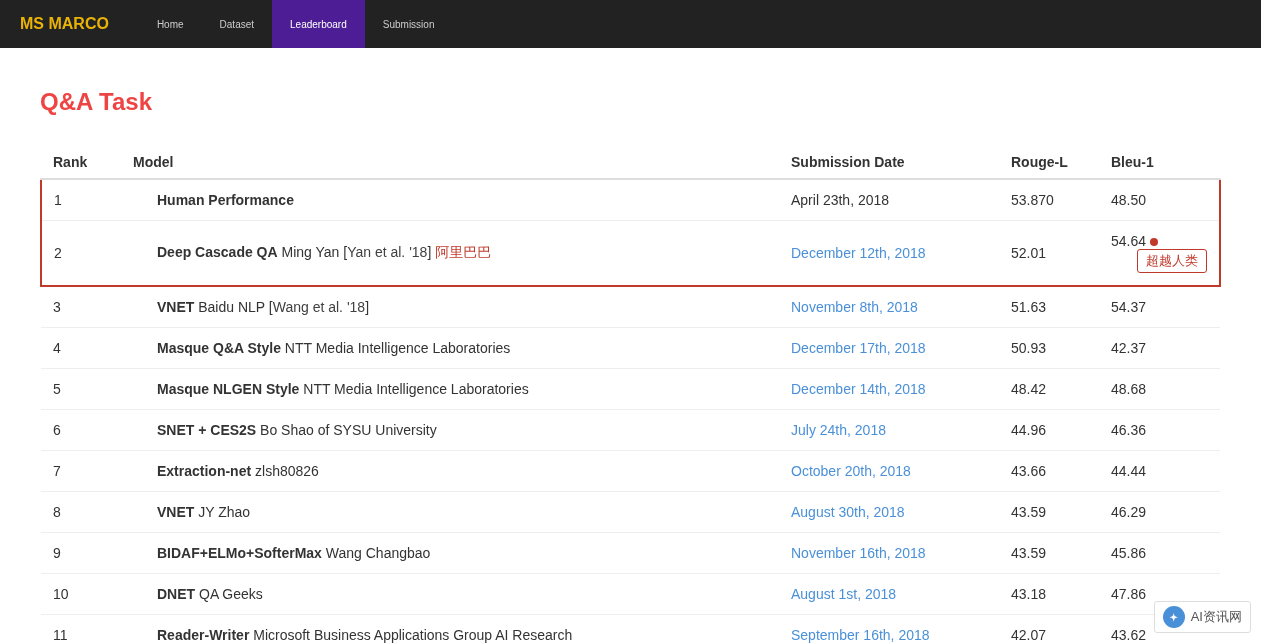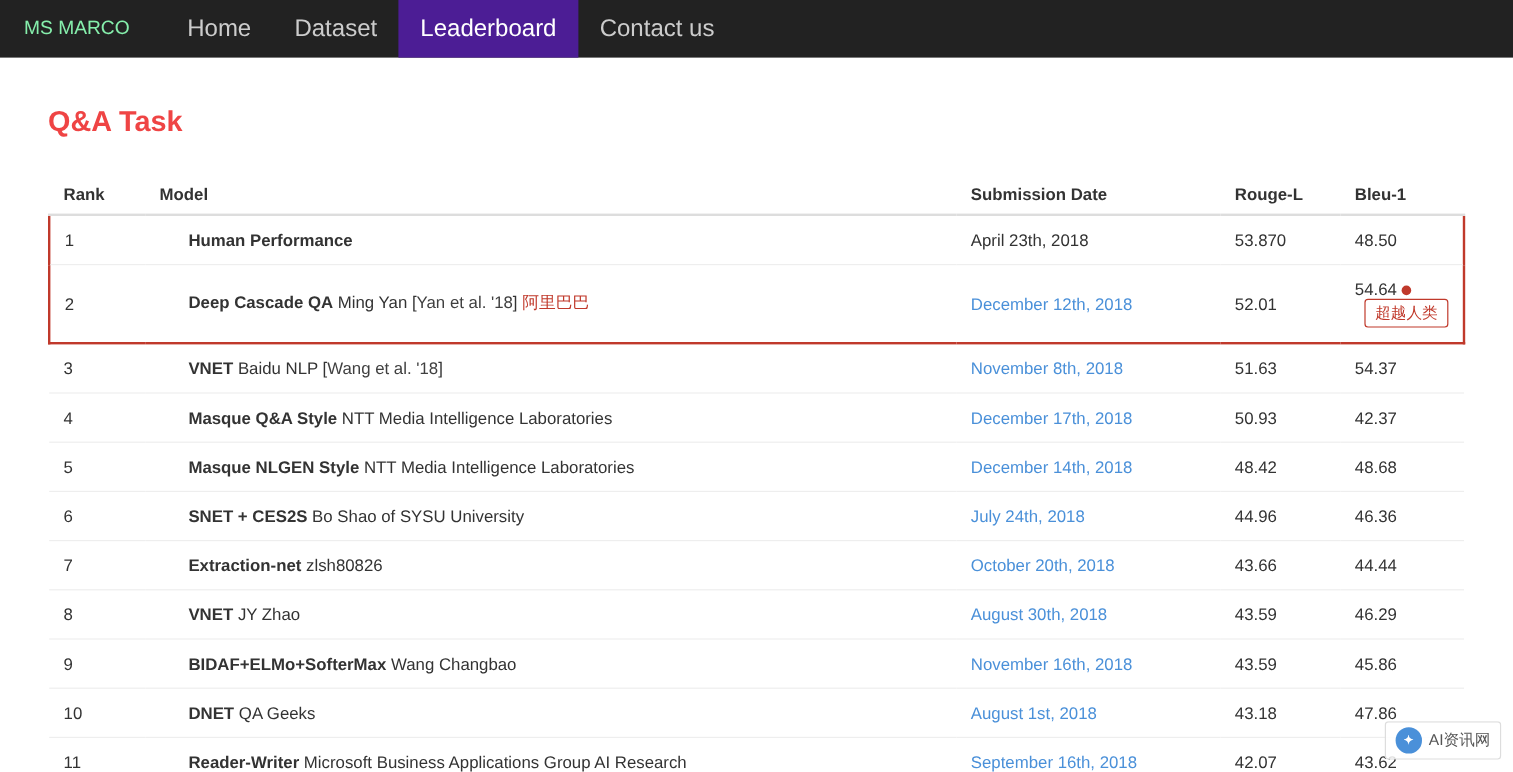--- a/index.html
+++ b/index.html
@@ -8,34 +8,34 @@
     
     nav {
       background: #222;
       display: flex;
       align-items: center;
       height: 48px;
       padding: 0 20px;
       gap: 0;
     }
     .nav-brand {
-      color: #86efac;
+      color: #eab308;
       font-size: 16px;
-      font-weight: normal;
+      font-weight: bold;
       margin-right: 30px;
       white-space: nowrap;
     }
     .nav-item {
       color: #ccc;
       padding: 0 18px;
       height: 48px;
       display: flex;
       align-items: center;
       cursor: pointer;
-      font-size: 20px;
+      font-size: 10px;
       text-decoration: none;
     }
     .nav-item.active {
       background: #4c1d95;
       color: #fff;
     }
 
     
     .page-content {
       padding: 40px 40px 20px 40px;
@@ -85,21 +85,21 @@
 
     
     .exceed-badge {
       display: inline-block;
       background: #fff;
       border: 1px solid #c0392b;
       color: #c0392b;
       font-size: 13px;
       padding: 2px 8px;
       border-radius: 3px;
-      margin-left: 8px;
+      margin-left: 26px;
       white-space: nowrap;
     }
     .red-dot {
       display: inline-block;
       width: 8px;
       height: 8px;
       background: #c0392b;
       border-radius: 50%;
       margin-left: 4px;
       vertical-align: middle;
@@ -134,21 +134,21 @@
     }
   </style>
 </head>
 <body>
 
 <nav>
   <span class="nav-brand">MS MARCO</span>
   <a class="nav-item">Home</a>
   <a class="nav-item">Dataset</a>
   <a class="nav-item active">Leaderboard</a>
-  <a class="nav-item">Contact us</a>
+  <a class="nav-item">Submission</a>
 </nav>
 
 <div class="page-content">
   <h1 class="page-title">Q&amp;A Task</h1>
 
   <table>
     <thead>
       <tr>
         <th class="rank-col">Rank</th>
         <th class="model-col">Model</th>

